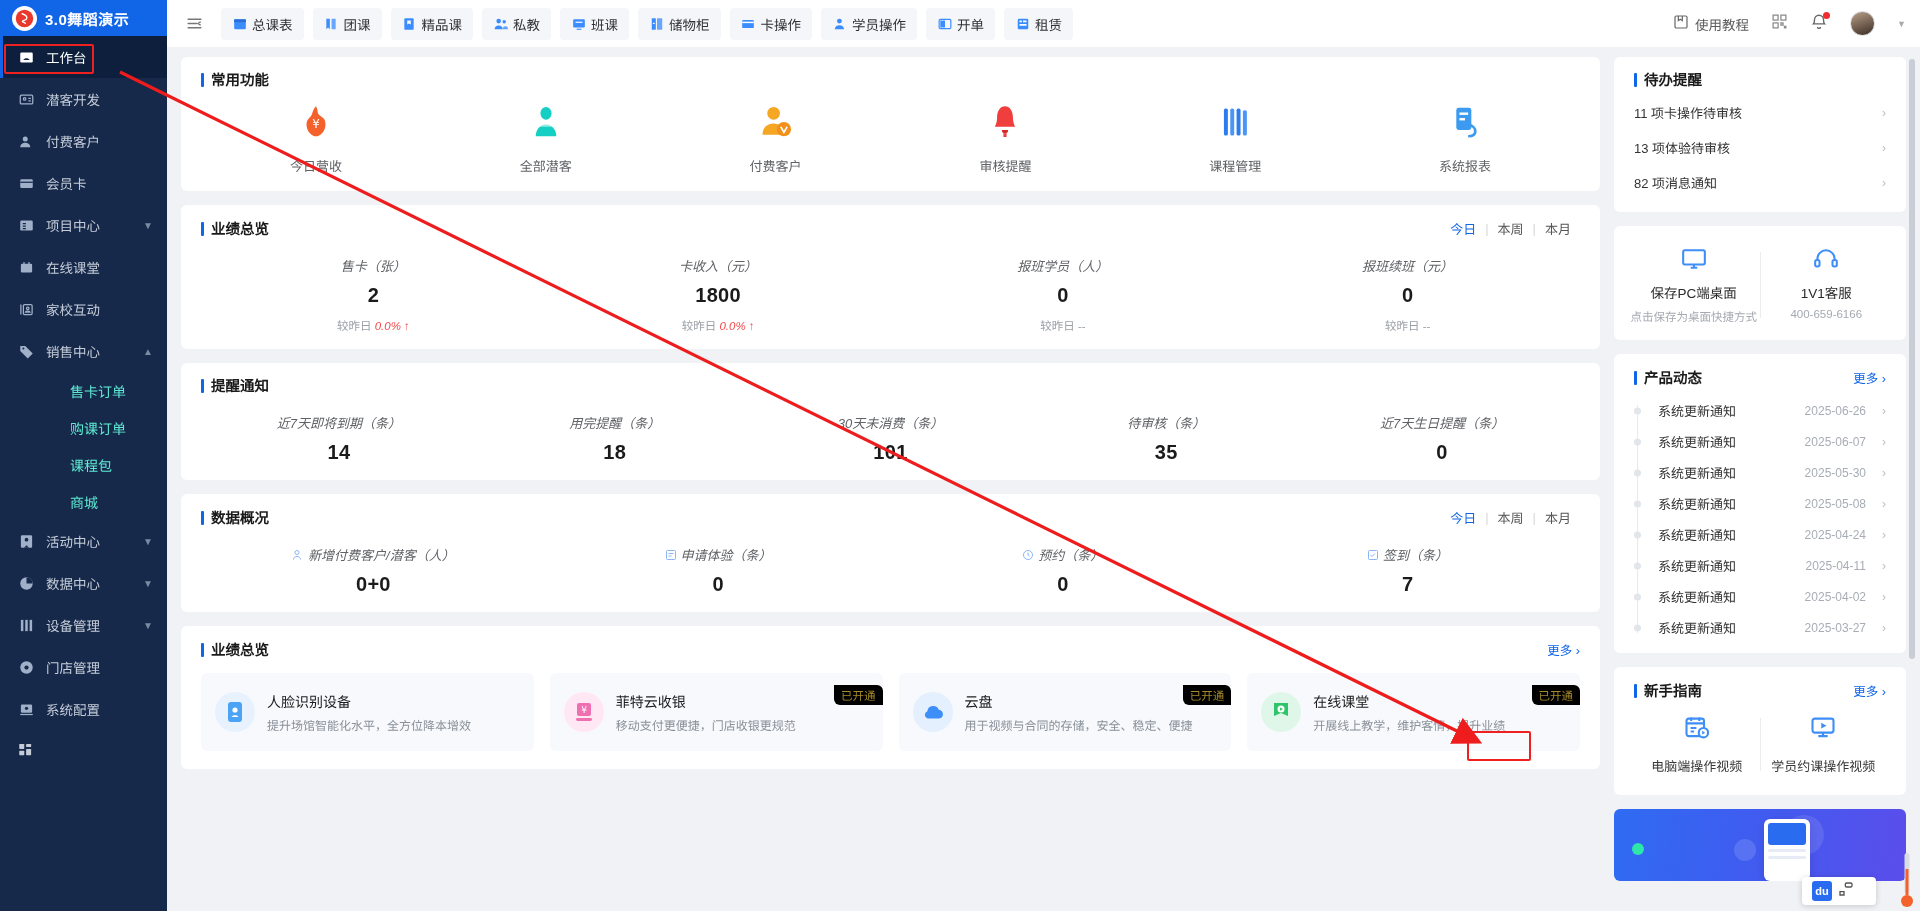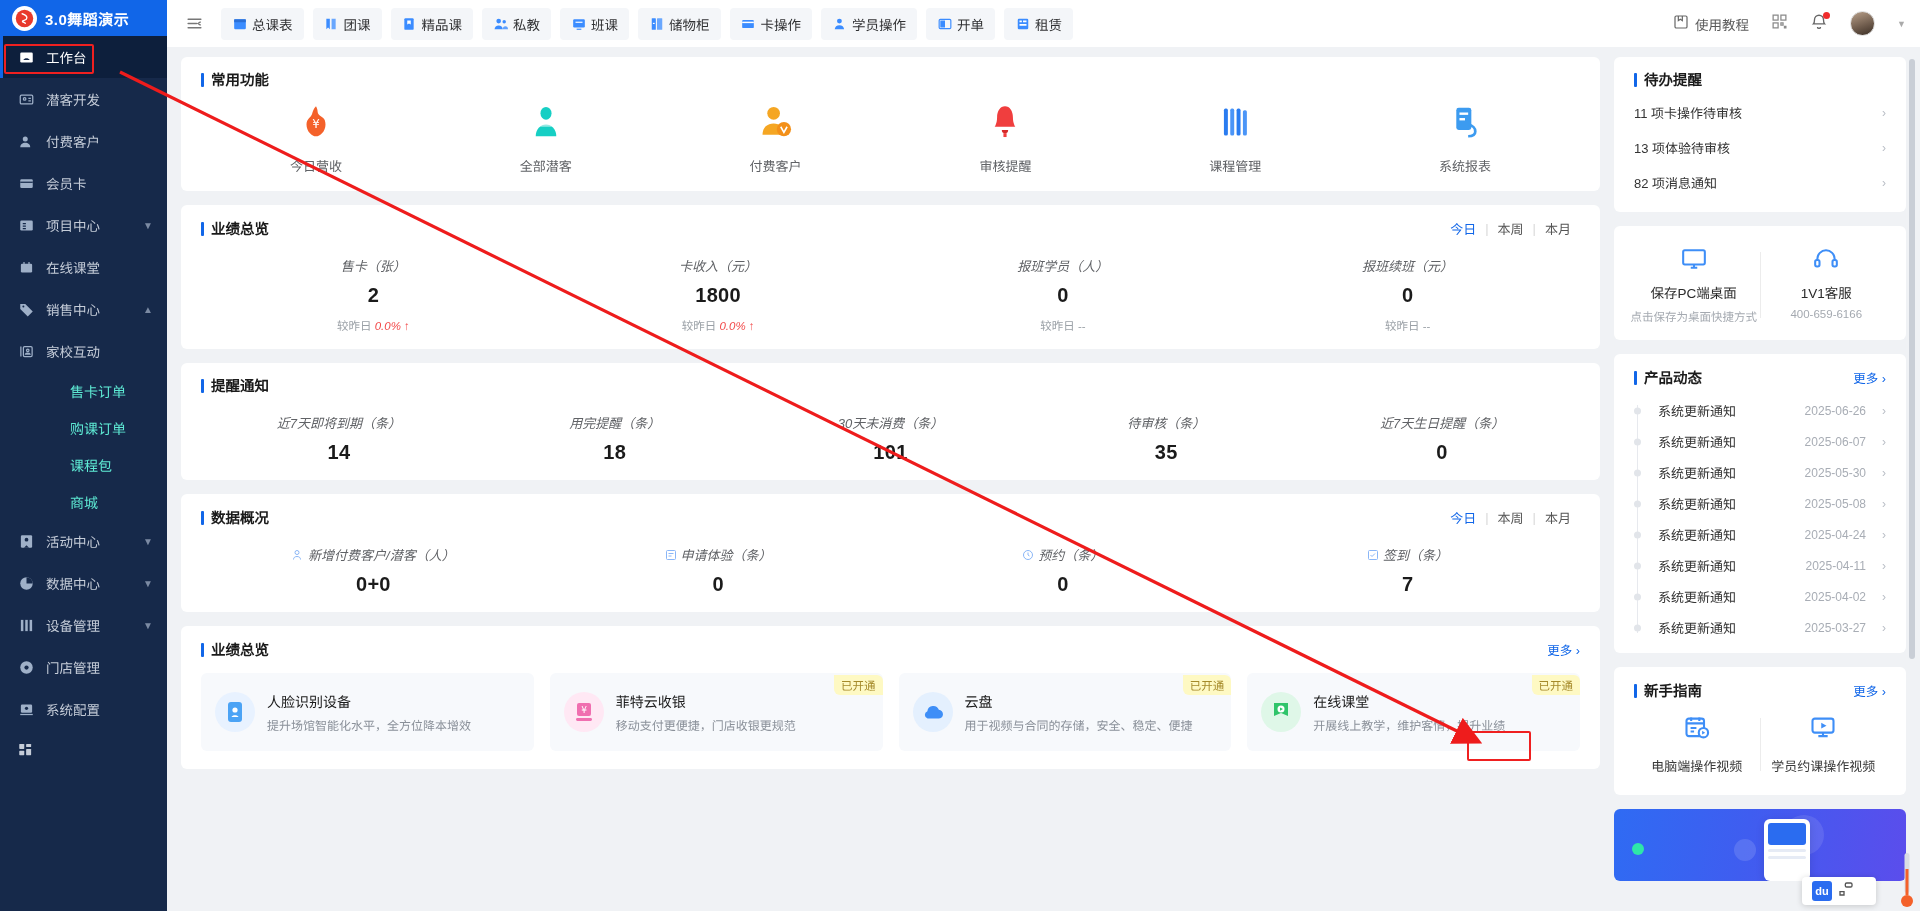--- a/index.html
+++ b/index.html
@@ -122,21 +122,21 @@
   
   .svc-row { display:flex; gap:16px; margin-top: 14px; }
   .svc {
     flex:1; background:#f7f9fc; border-radius:6px; padding: 16px 14px;
     display:flex; align-items:center; gap:12px; position:relative; cursor:pointer; min-height:78px;
   }
   .svc-ico { width:40px; height:40px; flex:0 0 40px; display:flex; align-items:center; justify-content:center; border-radius:50%;}
   .svc-name { font-size:14px; color:#1b1b1b; font-weight:500;}
   .svc-desc { font-size:12px; color:#8a9099; margin-top:5px; }
   .badge-on {
-    position:absolute; top:2px; right:0; background:#fef9c3; color:#a58a2a;
+    position:absolute; top:12px; right:0; background:#000000; color:#a58a2a;
     font-size:11.5px; padding: 2px 7px; border-bottom-left-radius:6px; border-top-right-radius:6px;
   }
 
   
   .todo-row {
     display:flex; align-items:center; justify-content:space-between;
     font-size:13px; color:#333; padding: 8px 0; cursor:pointer;
   }
   .chev-r { color:#b9bec6; font-size:12px; }
 
@@ -278,39 +278,39 @@
           <svg width="15" height="15" viewBox="0 0 24 24" fill="currentColor">
               <rect x="3" y="6" width="18" height="14" rx="2"></rect>
               <path d="M8 3v4M16 3v4" stroke="currentColor" stroke-width="2"></path>
             </svg>
         </span>
         <span class="lbl">在线课堂</span>
       </div>
 
       <div class="nav-item">
         <span class="ico">
-          <svg width="15" height="15" viewBox="0 0 24 24" fill="currentColor">
-              <path d="M2 11V3h8l12 12-8 8L2 11z"></path>
-              <circle cx="7" cy="7" r="1.6" fill="#16294a"></circle>
-            </svg>
-        </span>
-        <span class="lbl">销售中心</span>
-        <span class="chev">▲</span>
-      </div>
-
-      <div class="nav-item">
-        <span class="ico">
           <svg width="15" height="15" viewBox="0 0 24 24" fill="none" stroke="currentColor" stroke-width="2">
               <path d="M3 4v16"></path>
               <rect x="7" y="4" width="14" height="16" rx="2"></rect>
               <circle cx="14" cy="10" r="2"></circle>
               <path d="M10.5 16c.8-2 6.2-2 7 0z"></path>
             </svg>
         </span>
         <span class="lbl">家校互动</span>
+      </div>
+
+      <div class="nav-item">
+        <span class="ico">
+          <svg width="15" height="15" viewBox="0 0 24 24" fill="currentColor">
+              <path d="M2 11V3h8l12 12-8 8L2 11z"></path>
+              <circle cx="7" cy="7" r="1.6" fill="#16294a"></circle>
+            </svg>
+        </span>
+        <span class="lbl">销售中心</span>
+        <span class="chev">▲</span>
       </div>
       <div class="nav-sub">
           <span>售卡订单</span>
         </div>
       <div class="nav-sub">
           <span>购课订单</span>
         </div>
       <div class="nav-sub">
           <span>课程包</span>
         </div>

